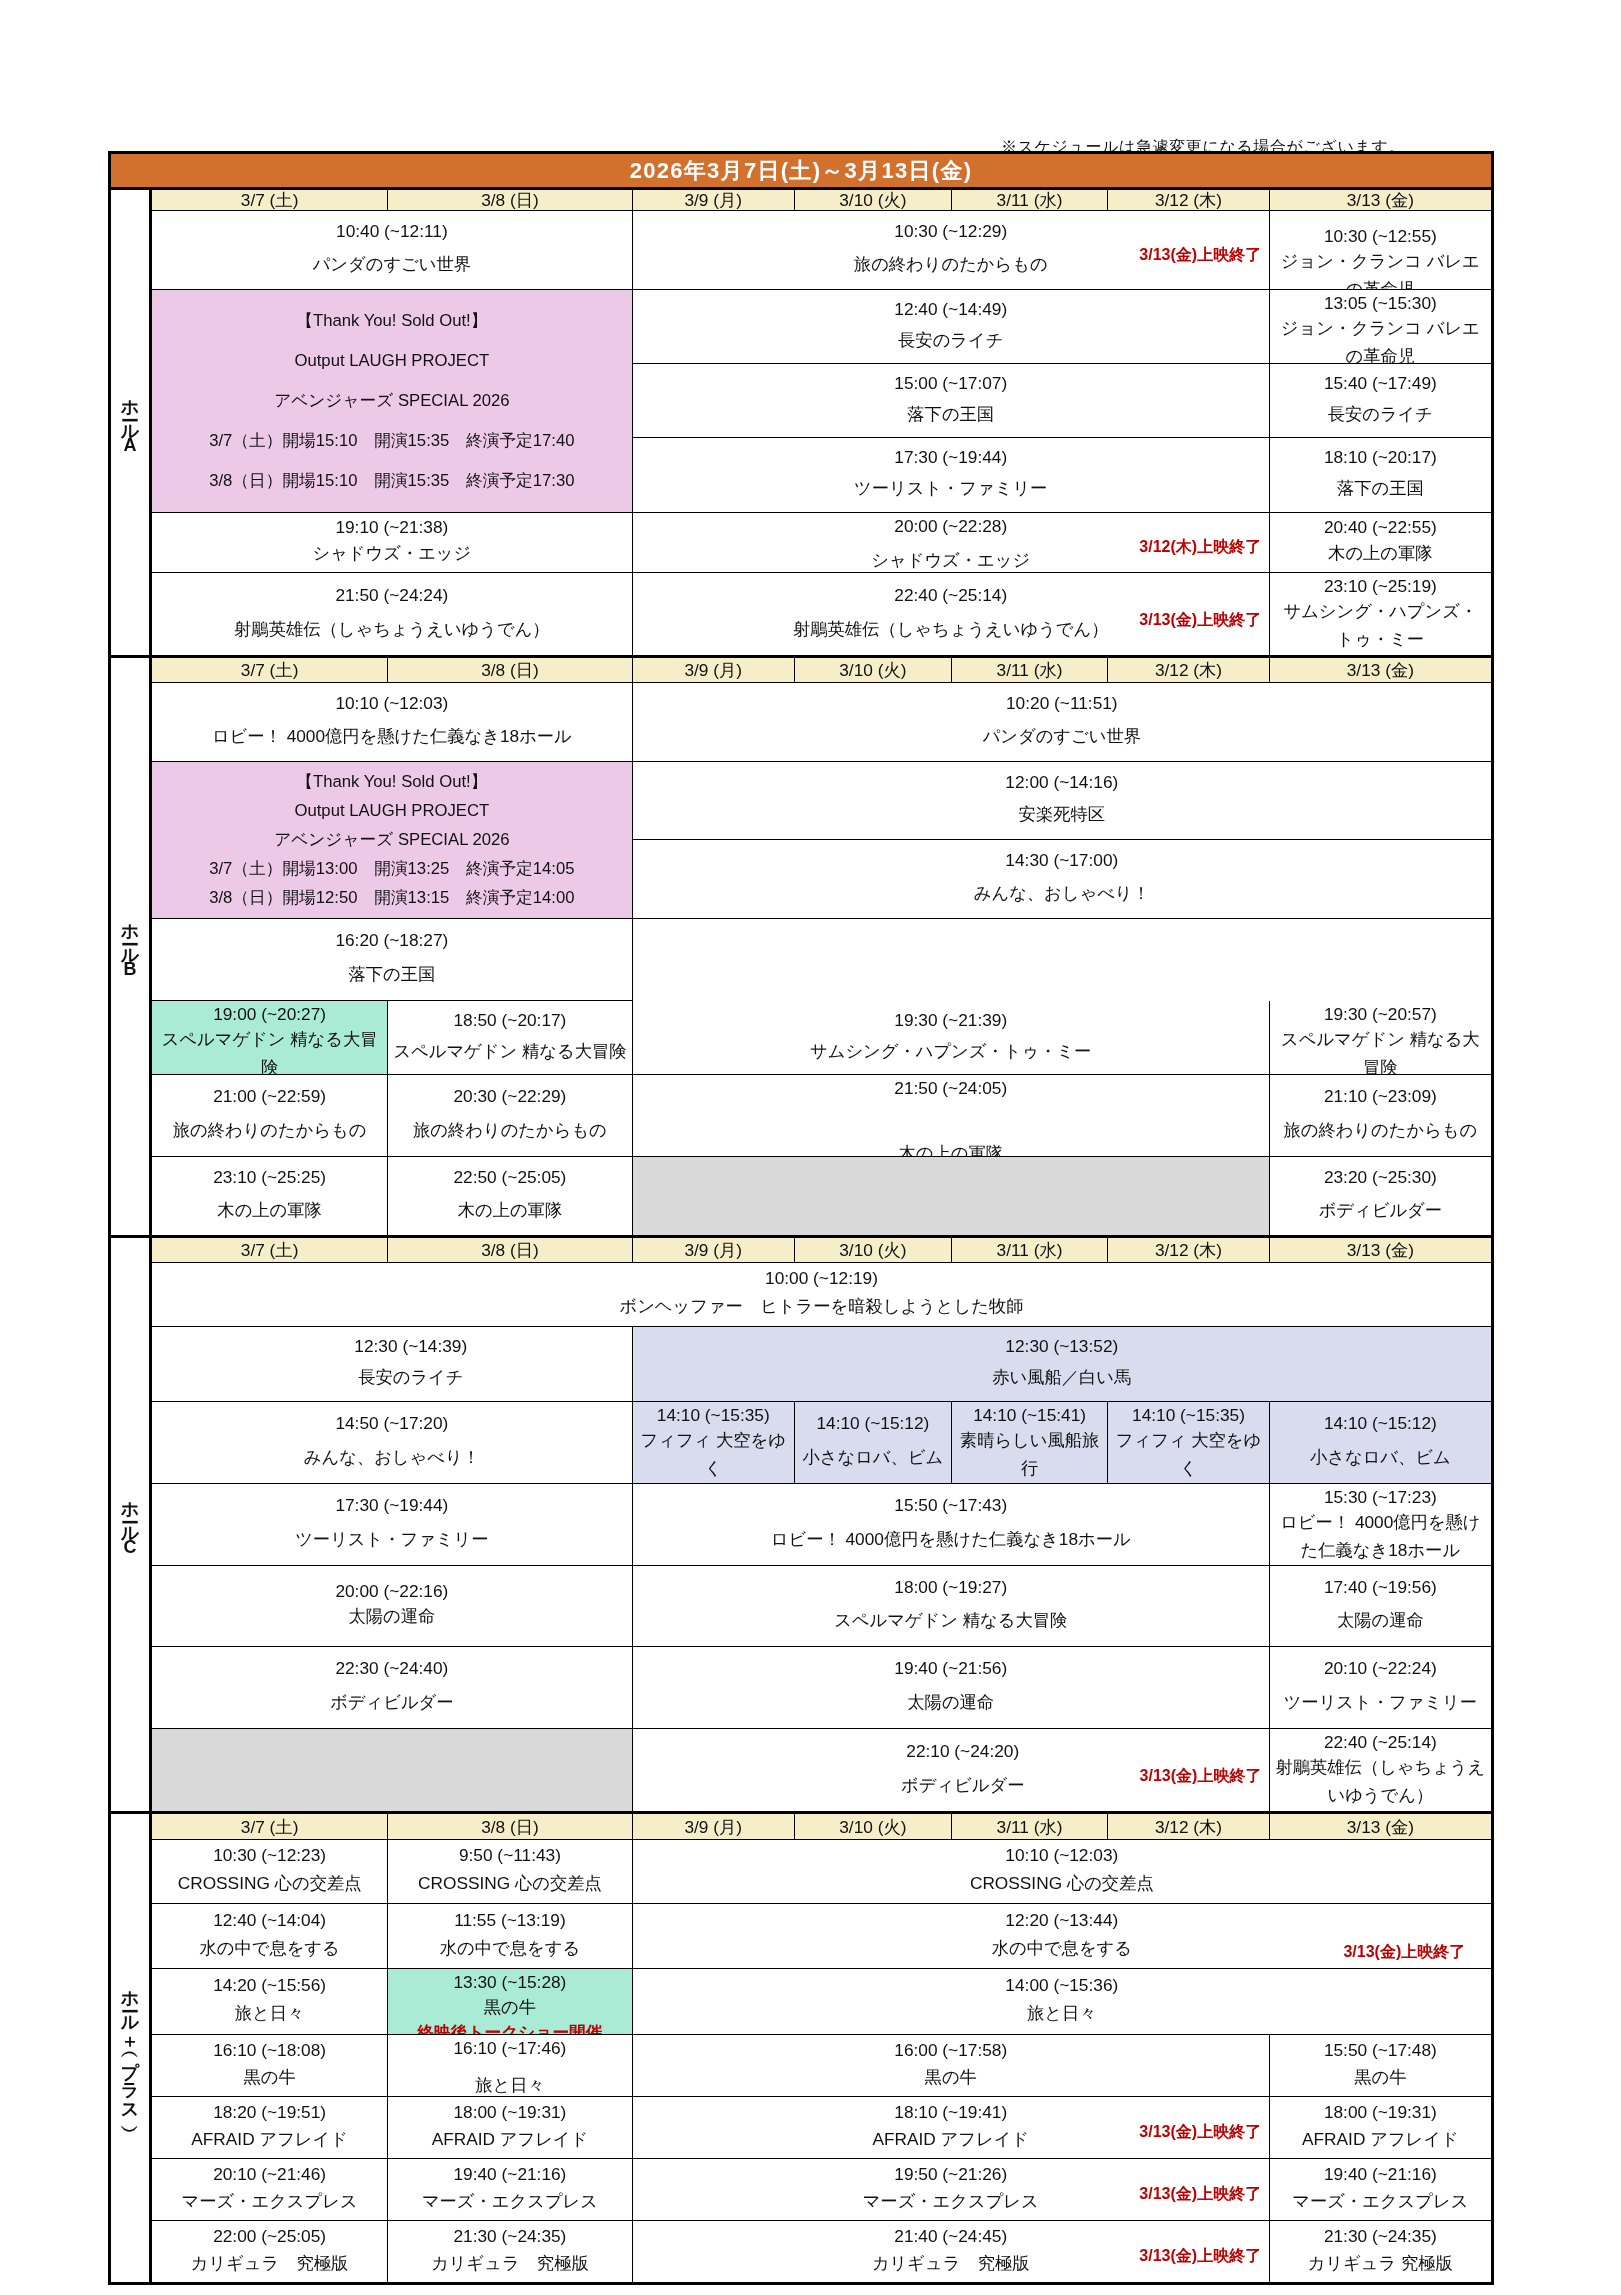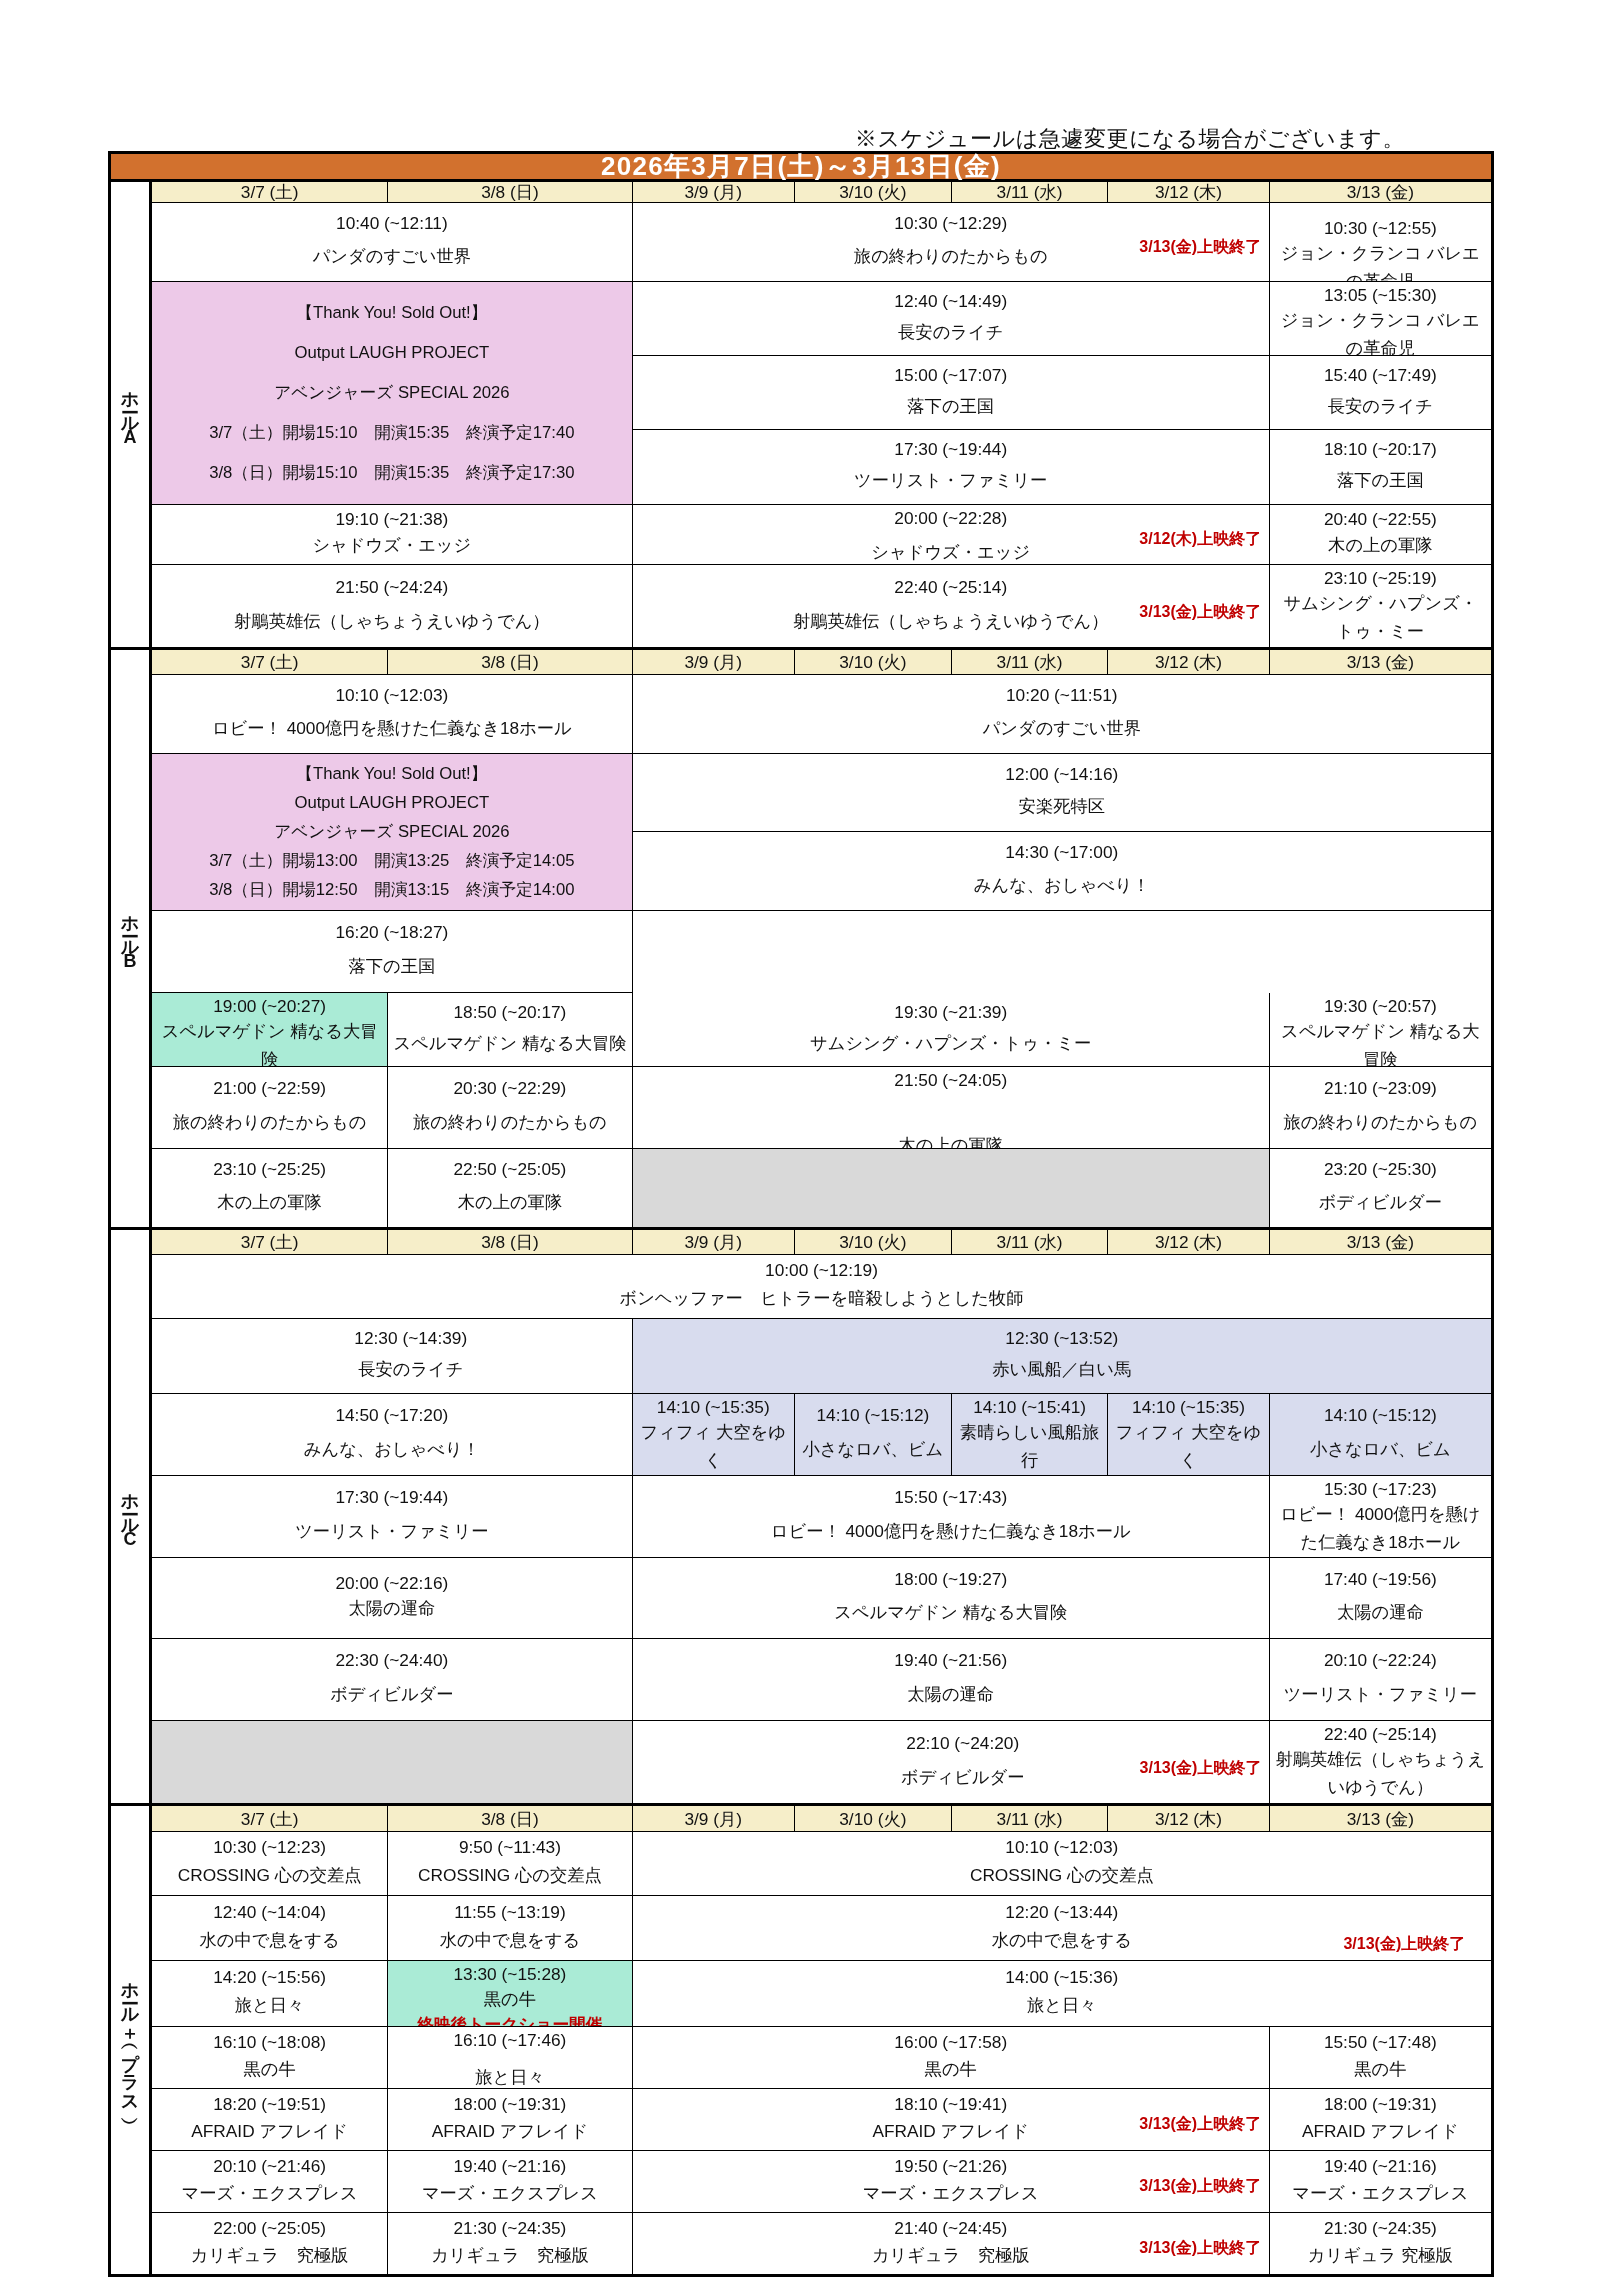--- a/index.html
+++ b/index.html
@@ -4,32 +4,32 @@
 <style>
   * { box-sizing: border-box; margin: 0; padding: 0; }
   html,body { background:#ffffff; }
   body {
     width: 1622px; height: 2295px;
     position: relative;
     font-family: "Liberation Sans", sans-serif;
     color: #111;
   }
   .top-note {
-    position: absolute; top: 124px; right: 217px;
-    font-size: 22px; letter-spacing: 0.6px;
+    position: absolute; top: 137px; right: 217px;
+    font-size: 16px; letter-spacing: 0.6px;
   }
   .table-outer {
     position: absolute; left: 108px; top: 151px; width: 1386px;
     border: 3.2px solid #000; background: #fff;
   }
   .banner {
-    height: 28px; background: var(--orange);
+    height: 36px; background: var(--orange);
     border-bottom: 3.2px solid #000;
     display: flex; align-items: center; justify-content: center;
-    color: #fff; font-weight: bold; font-size: 26px; letter-spacing: 1.3px;
+    color: #fff; font-weight: bold; font-size: 22px; letter-spacing: 1.3px;
   }
   .hall-section { display: flex; }
   .hall-section + .hall-section { border-top: 3.2px solid #000; }
   .hall-label {
     width: 41px; flex: none; border-right: 3.2px solid #000;
     display: flex; align-items: center; justify-content: center;
     background: #fff;
   }
   .hall-label span {
     writing-mode: vertical-rl; text-orientation: upright;

